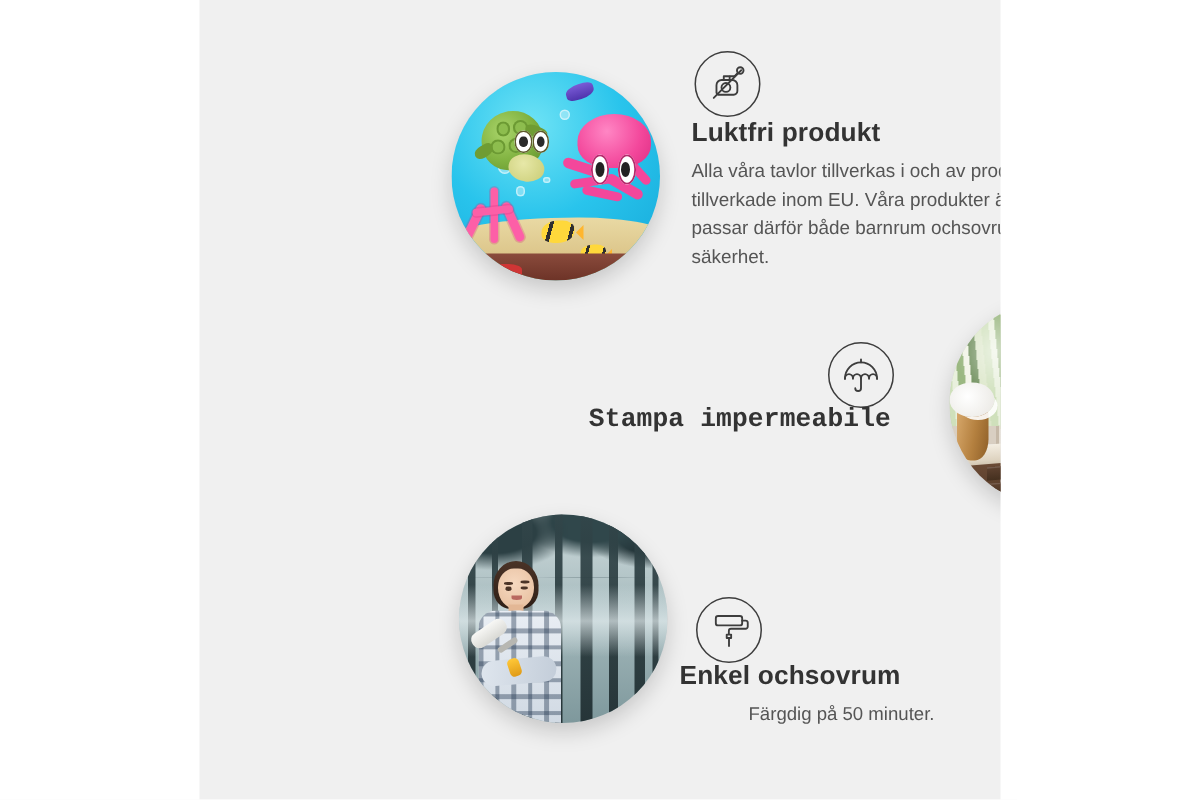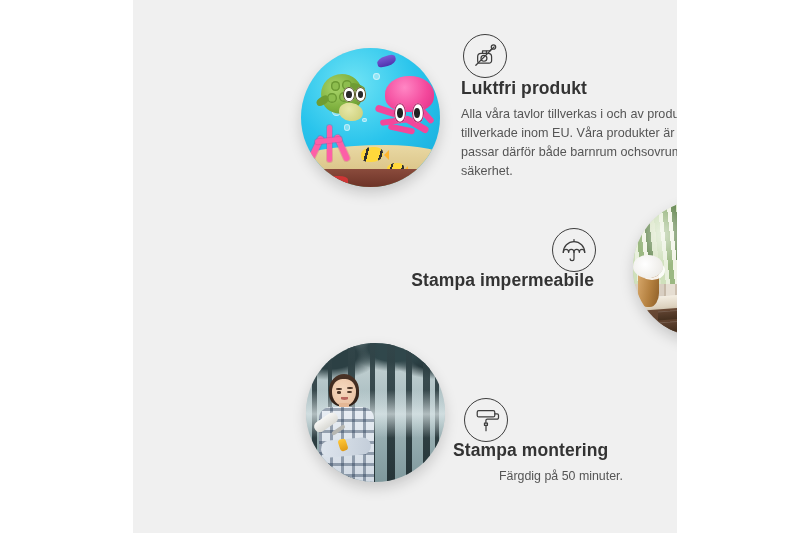--- a/index.html
+++ b/index.html
@@ -23,21 +23,20 @@
     background: #ffffff;
   }
   .panel {
     position: absolute;
     left: 133px;
     top: 0;
     width: 534px;
     height: 533px;
     background: #f0f0f0;
     overflow: hidden;
-    padding-left: 10px;
   }
 
   
   .feature {
     position: absolute;
   }
 
   
   .medallion {
     position: absolute;
@@ -300,21 +299,21 @@
   }
   .fbody {
     margin: 5px 0 0 0;
     font-size: 12.6px;
     font-weight: 400;
     color: #555555;
     line-height: 1.5;
   }
   .fbody.small { font-size: 12.4px; }
   .txt-left  { text-align: left; }
-  .txt-right { text-align: right; }
+  .txt-right { text-align: right; font-family: Liberation Mono, monospace; }
   .txt-center{ text-align: center; }
 
   
   #feature-odourless { left: 328px; top: 78px; width: 302px; }
   #icon-odourless    { left: 330px; top: 34px; }
   #medallion-kids    { left: 168px; top: 48px; width: 139px; height: 139px; }
 
   
   #feature-waterproof { left: 213px; top: 270px; width: 248px; }
   #icon-waterproof    { left: 419px; top: 228px; }
@@ -476,18 +475,18 @@
     <div class="icon-circle" id="icon-easy">
       <svg viewBox="0 0 44 44" fill="none" stroke="#3d3d3d" stroke-width="1.3" stroke-linecap="round" stroke-linejoin="round">
         <rect x="12.8" y="12.2" width="18.4" height="6.6" rx="1.6"></rect>
         <path d="M31.2 15.5h2.4a1.5 1.5 0 0 1 1.5 1.5v2.6a1.5 1.5 0 0 1-1.5 1.5H23.4a1.5 1.5 0 0 0-1.5 1.5v2.1"></path>
         <path d="M20.4 25.2h3.1v2.4h-3.1z"></path>
         <path d="M22 27.6v5.6"></path>
       </svg>
     </div>
 
     <div class="feature txt-center" id="feature-easy">
-      <h3 class="ftitle txt-left">Stampa montering</h3>
+      <h3 class="ftitle txt-left">Enkel ochsovrum</h3>
       <p class="fbody small txt-center">Färgdig på 50 minuter.</p>
     </div>
 
   </div>
 </div>
 
 </body></html>

